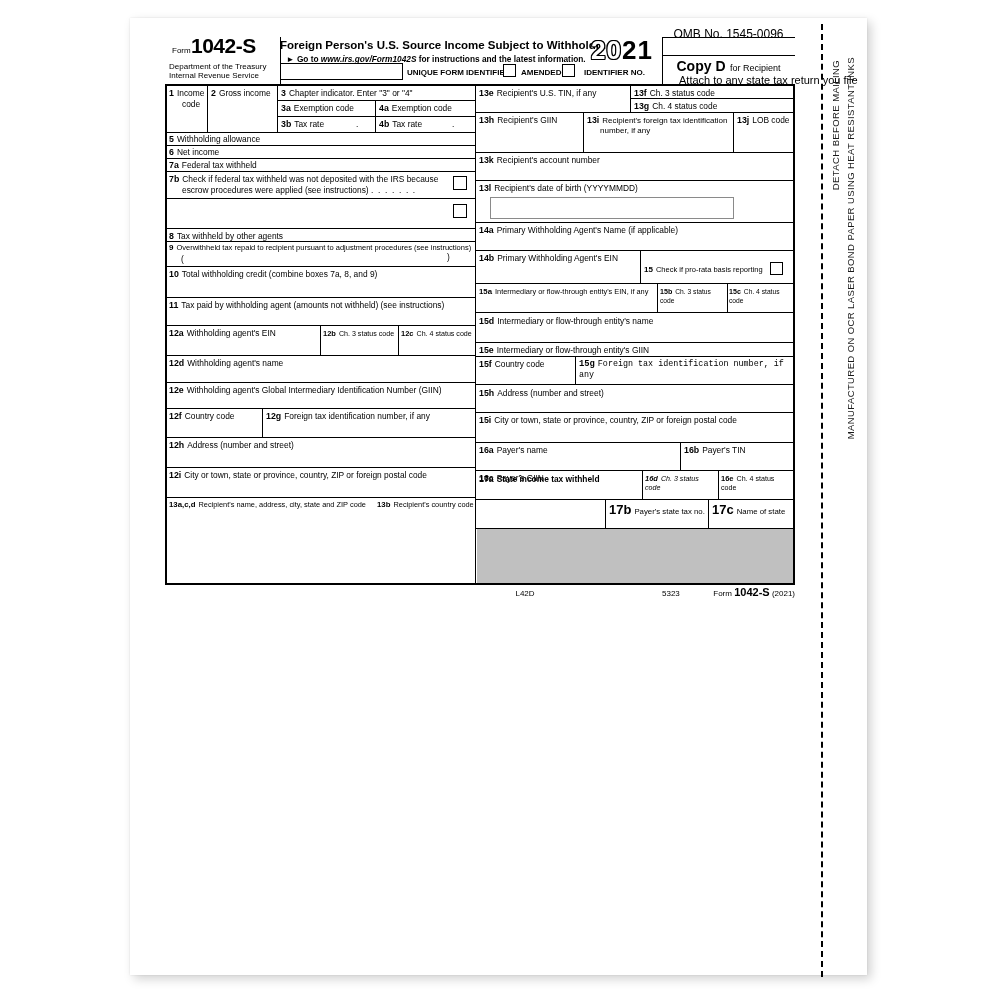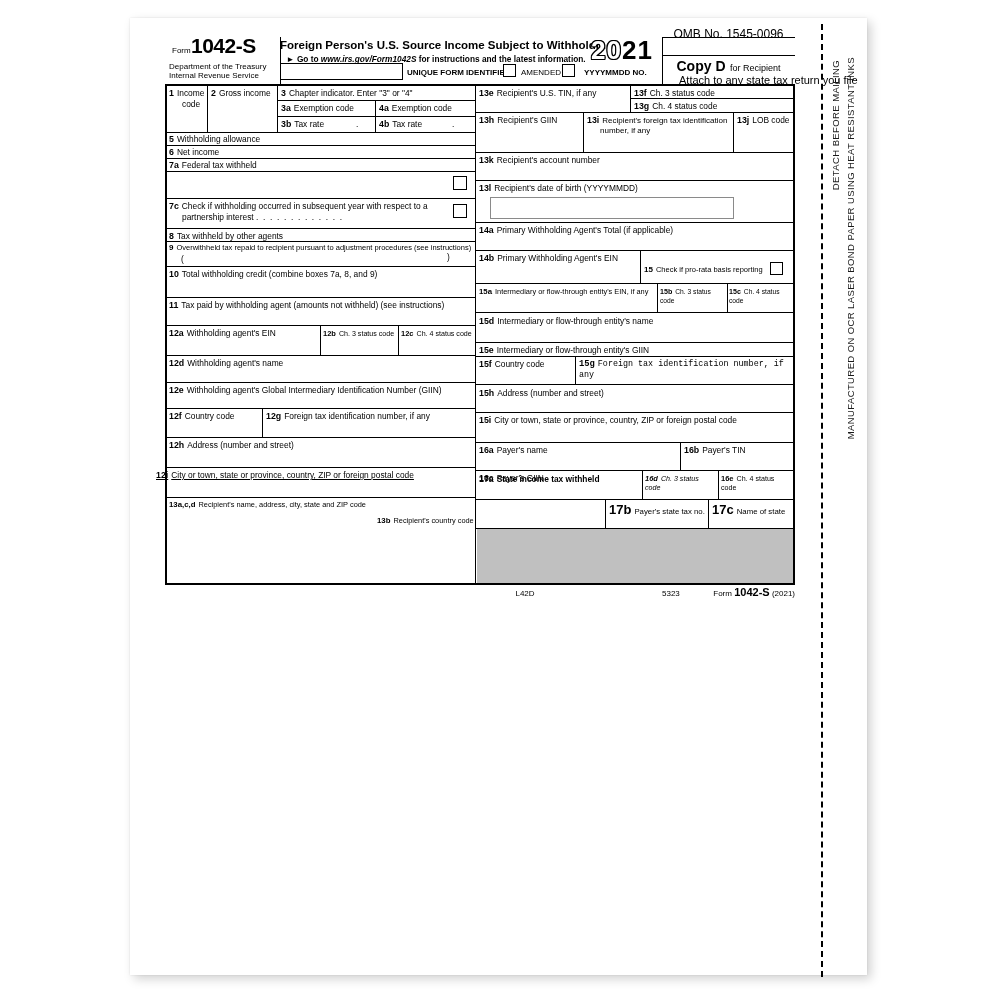--- a/index.html
+++ b/index.html
@@ -40,23 +40,23 @@
   <div style="position:absolute;left:191px;top:34px;font-size:21px;font-weight:bold;letter-spacing:-.5px;">1042-S</div>
   <div class="hdr-small" style="left:169px;top:62px;">Department of the Treasury</div>
   <div class="hdr-small" style="left:169px;top:71px;">Internal Revenue Service</div>
 
   <div class="ctr nw" style="position:absolute;left:280px;top:39px;width:312px;font-size:11.5px;font-weight:bold;">Foreign Person's U.S. Source Income Subject to Withholding</div>
   <div class="ctr nw" style="position:absolute;left:280px;top:54px;width:312px;font-size:8.3px;font-weight:bold;"><span>► Go to </span><i>www.irs.gov/Form1042S</i><span> for instructions and the latest information.</span></div>
 
   <div class="inputbox" style="left:280px;top:63px;width:123px;height:17px;"></div>
   <div class="hdr-small" style="left:407px;top:68px;font-weight:bold;">UNIQUE FORM IDENTIFIER</div>
   <div class="cb" style="left:503px;top:64px;"></div>
-  <div class="hdr-small" style="left:521px;top:68px;font-weight:normal;">AMENDED</div>
+  <div class="hdr-small" style="left:521px;top:68px;font-weight:bold;">AMENDED</div>
   <div class="cb" style="left:562px;top:64px;"></div>
-  <div class="hdr-small" style="left:584px;top:68px;font-weight:bold;">YYYYMMDD NO.</div>
+  <div class="hdr-small" style="left:584px;top:68px;font-weight:bold;">IDENTIFIER NO.</div>
 
   <div class="yr" style="left:591px;top:35px;"><span class="outline">20</span><span>21</span></div>
 
   <div class="hl" style="left:662px;top:37px;width:133px;"></div>
   <div class="hl" style="left:662px;top:55px;width:133px;"></div>
   <div class="vl" style="left:280px;top:37px;height:47px;"></div>
   <div class="vl" style="left:662px;top:37px;height:47px;"></div>
 
   <div class="ctr" style="position:absolute;left:663px;top:27px;width:131px;font-size:12px;">OMB No. 1545-0096</div>
   <div class="ctr nw" style="position:absolute;left:663px;top:57px;width:131px;"><span style="font-size:14px;font-weight:bold;">Copy D</span> <span style="font-size:9px;">for Recipient</span></div>
@@ -127,51 +127,51 @@
   <div class="lb" style="left:281px;top:88px;width:192px;"><b>3</b><span>Chapter indicator.  Enter "3" or "4"</span></div>
   <div class="lb" style="left:281px;top:103px;width:92px;"><b>3a</b><span>Exemption code</span></div>
   <div class="lb" style="left:379px;top:103px;width:94px;"><b>4a</b><span>Exemption code</span></div>
   <div class="lb" style="left:281px;top:119px;width:62px;"><b>3b</b><span>Tax rate</span></div>
   <div class="lb" style="left:356px;top:119px;">.</div>
   <div class="lb" style="left:379px;top:119px;width:62px;"><b>4b</b><span>Tax rate</span></div>
   <div class="lb" style="left:452px;top:119px;">.</div>
   <div class="lb" style="left:169px;top:134px;width:300px;"><b>5</b><span>Withholding allowance</span></div>
   <div class="lb" style="left:169px;top:147px;width:300px;"><b>6</b><span>Net income</span></div>
   <div class="lb" style="left:169px;top:160px;width:300px;"><b>7a</b><span>Federal tax withheld</span></div>
+  <div class="lb hang" style="left:169px;top:174px;width:284px;"><b>7b</b><span>Check if federal tax withheld was not deposited with the IRS because escrow procedures were applied (see instructions) . &nbsp;. &nbsp;. &nbsp;. &nbsp;. &nbsp;. &nbsp;.</span></div>
   <div class="cb" style="left:453px;top:176px;width:14px;height:14px;"></div>
-  <div class="lb hang" style="left:169px;top:201px;width:284px;"><b>7c</b><span>Check if withholding occurred in subsequent year with respect to a partnership interest . &nbsp;. &nbsp;. &nbsp;. &nbsp;. &nbsp;. &nbsp;. &nbsp;. &nbsp;. &nbsp;. &nbsp;. &nbsp;. &nbsp;.</span></div>
   <div class="cb" style="left:453px;top:204px;width:14px;height:14px;"></div>
   <div class="lb" style="left:169px;top:231px;width:300px;"><b>8</b><span>Tax withheld by other agents</span></div>
   <div class="lb f75" style="left:169px;top:243px;width:306px;"><b>9</b><span>Overwithheld tax repaid to recipient pursuant to adjustment procedures (see instructions)</span></div>
   <div class="lb" style="left:181px;top:254px;">(</div>
   <div class="lb" style="left:447px;top:252px;">)</div>
   <div class="lb" style="left:169px;top:269px;width:300px;"><b>10</b><span>Total withholding credit (combine boxes 7a, 8, and 9)</span></div>
   <div class="lb" style="left:169px;top:300px;width:300px;"><b>11</b><span>Tax paid by withholding agent (amounts not withheld) (see instructions)</span></div>
   <div class="lb" style="left:169px;top:328px;width:150px;"><b>12a</b><span>Withholding agent's EIN</span></div>
   <div class="lb sm" style="left:323px;top:329px;width:75px;"><b>12b</b><span>Ch. 3 status code</span></div>
   <div class="lb sm" style="left:401px;top:329px;width:73px;"><b>12c</b><span>Ch. 4 status code</span></div>
   <div class="lb" style="left:169px;top:358px;width:300px;"><b>12d</b><span>Withholding agent's name</span></div>
   <div class="lb" style="left:169px;top:385px;width:302px;"><b>12e</b><span>Withholding agent's Global Intermediary Identification Number (GIIN)</span></div>
   <div class="lb" style="left:169px;top:411px;width:90px;"><b>12f</b><span>Country code</span></div>
   <div class="lb" style="left:266px;top:411px;width:206px;"><b>12g</b><span>Foreign tax identification number, if any</span></div>
   <div class="lb" style="left:169px;top:440px;width:300px;"><b>12h</b><span>Address (number and street)</span></div>
-  <div class="lb" style="left:156px;top:470px;width:302px;text-decoration:underline;"><b>12i</b><span>City or town, state or province, country, ZIP or foreign postal code</span></div>
+  <div class="lb" style="left:169px;top:470px;width:302px;"><b>12i</b><span>City or town, state or province, country, ZIP or foreign postal code</span></div>
   <div class="lb f74 nw" style="left:169px;top:500px;width:210px;"><b>13a,c,d</b><span>Recipient's name, address, city, state and ZIP code</span></div>
-  <div class="lb f74" style="left:377px;top:516px;width:97px;"><b>13b</b><span>Recipient's country code</span></div>
+  <div class="lb f74" style="left:377px;top:500px;width:97px;"><b>13b</b><span>Recipient's country code</span></div>
 
   <div class="lb" style="left:479px;top:88px;width:150px;"><b>13e</b><span>Recipient's U.S. TIN, if any</span></div>
   <div class="lb" style="left:634px;top:88px;width:157px;"><b>13f</b><span>Ch. 3 status code</span></div>
   <div class="lb" style="left:634px;top:101px;width:157px;"><b>13g</b><span>Ch. 4 status code</span></div>
   <div class="lb" style="left:479px;top:115px;width:103px;"><b>13h</b><span>Recipient's GIIN</span></div>
   <div class="lb hang" style="left:587px;top:115px;width:143px;font-size:8px;"><b>13i</b><span>Recipient's foreign tax identification number, if any</span></div>
   <div class="lb" style="left:737px;top:115px;width:55px;"><b>13j</b><span>LOB code</span></div>
   <div class="lb" style="left:479px;top:155px;width:300px;"><b>13k</b><span>Recipient's account number</span></div>
   <div class="lb" style="left:479px;top:183px;width:300px;"><b>13l</b><span>Recipient's date of birth (YYYYMMDD)</span></div>
   <div class="inputbox" style="left:490px;top:197px;width:244px;height:22px;border-color:#8a8a8a;"></div>
-  <div class="lb" style="left:479px;top:225px;width:312px;"><b>14a</b><span>Primary Withholding Agent's Total (if applicable)</span></div>
+  <div class="lb" style="left:479px;top:225px;width:312px;"><b>14a</b><span>Primary Withholding Agent's Name (if applicable)</span></div>
   <div class="lb" style="left:479px;top:253px;width:158px;"><b>14b</b><span>Primary Withholding Agent's EIN</span></div>
   <div class="lb f75 nw" style="left:644px;top:265px;width:124px;"><b>15</b><span>Check if pro-rata basis reporting</span></div>
   <div class="cb" style="left:770px;top:262px;"></div>
   <div class="lb f74 nw" style="left:479px;top:287px;width:176px;"><b>15a</b><span>Intermediary or flow-through entity's EIN, if any</span></div>
   <div class="lb xs" style="left:660px;top:288px;width:66px;"><b>15b</b><span>Ch. 3 status code</span></div>
   <div class="lb xs" style="left:729px;top:288px;width:64px;"><b>15c</b><span>Ch. 4 status code</span></div>
   <div class="lb" style="left:479px;top:316px;width:300px;"><b>15d</b><span>Intermediary or flow-through entity's name</span></div>
   <div class="lb" style="left:479px;top:345px;width:300px;"><b>15e</b><span>Intermediary or flow-through entity's GIIN</span></div>
   <div class="lb" style="left:479px;top:359px;width:92px;"><b>15f</b><span>Country code</span></div>
   <div class="lb" style="left:579px;top:359px;width:212px;font-family:Liberation Mono, monospace;"><b>15g</b><span>Foreign tax identification number, if any</span></div>

